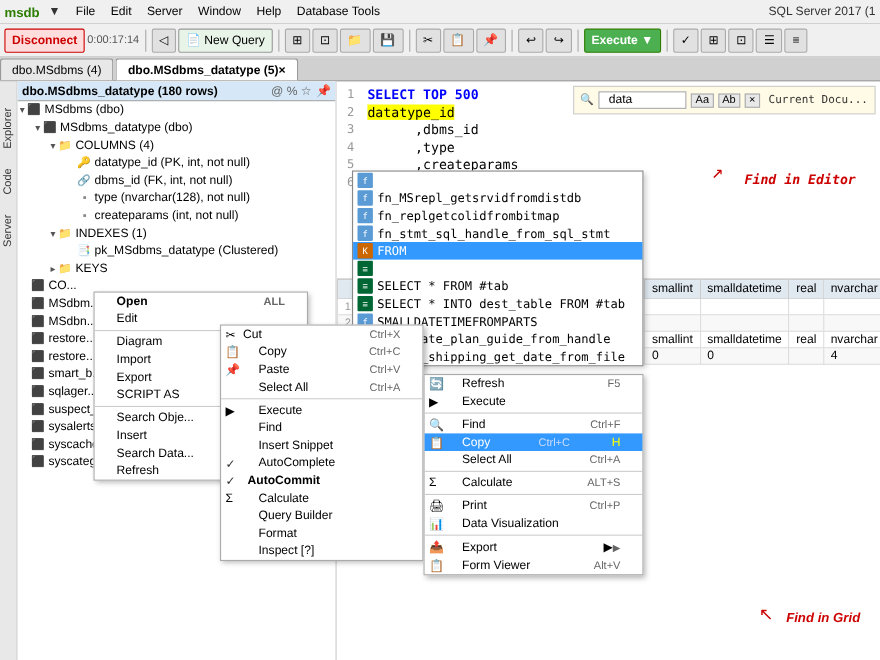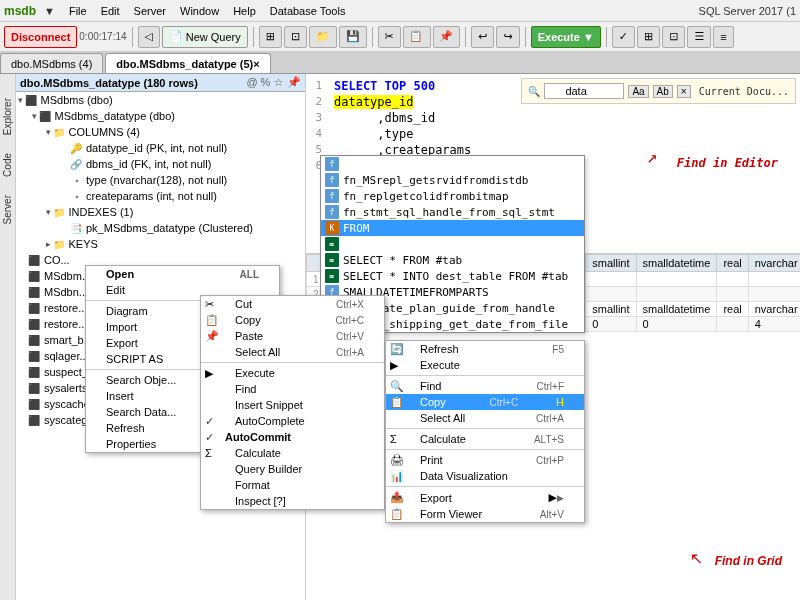--- a/index.html
+++ b/index.html
@@ -40,21 +40,21 @@
 
     
     #sql-editor { background: white; border-bottom: 1px solid #ccc; padding: 4px; font-family: Consolas, monospace; font-size: 12px; position: relative; height: 180px; overflow: hidden; }
     .line-numbers { position: absolute; left: 0; top: 4px; width: 20px; color: #999; font-size: 11px; text-align: right; padding-right: 4px; line-height: 16px; }
     .sql-content { margin-left: 24px; line-height: 16px; }
     .sql-keyword { color: #0000ff; font-weight: bold; text-align: right; }
     .sql-highlight { background: #ffff00; }
 
     
     #find-box { position: absolute; top: 4px; right: 4px; background: #fffbe6; border: 1px solid #ccc; padding: 4px 6px; z-index: 10; display: flex; align-items: center; gap: 4px; }
-    #find-box input { border: 1px solid #aaa; padding: 1px 20px; font-size: 11px; width: 80px; }
+    #find-box input { border: 1px solid #aaa; padding: 1px 8px; font-size: 11px; width: 80px; }
 
     
     #results-area { flex: 1; display: flex; overflow: hidden; }
     #results-grid { flex: 1; overflow: auto; background: white; }
     .grid-table { border-collapse: collapse; width: 100%; font-size: 11px; }
     .grid-table th { background: #e0e8f0; border: 1px solid #ccc; padding: 2px 6px; font-weight: normal; text-align: left; position: sticky; top: 0; }
     .grid-table td { border: 1px solid #ddd; padding: 1px 6px; }
     .grid-table tr:nth-child(even) td { background: #f8f8f8; }
     .row-num { color: #999; font-size: 10px; width: 20px; text-align: right; border-right: 1px solid #ccc; }
 
@@ -445,29 +445,26 @@
   </div>
   <div class="ctx-item">
     <span>Insert</span>
   </div>
   <div class="ctx-item">
     <span>Search Data...</span>
   </div>
   <div class="ctx-item">
     <span>Refresh</span>
   </div>
-  <div class="ctx-item">
-    <span>Properties</span>
-  </div>
 </div>
 
 <div style="position:absolute; left:200px; top:295px; background:white; border:1px solid #aaa; z-index:31; width:185px; box-shadow:2px 2px 5px rgba(0,0,0,0.3); font-size:11px;">
   <div class="ctx-item">
     <span style="position:absolute; left:4px;">✂</span>
-    <span style="margin-left:14px;">Cut</span>
+    <span style="">Cut</span>
     <span class="ctx-shortcut">Ctrl+X</span>
   </div>
   <div class="ctx-item">
     <span style="position:absolute; left:4px;">📋</span>
     <span style="margin-left:14px;">Copy</span>
     <span class="ctx-shortcut">Ctrl+C</span>
   </div>
   <div class="ctx-item">
     <span style="position:absolute; left:4px;">📌</span>
     <span style="margin-left:14px;">Paste</span>

